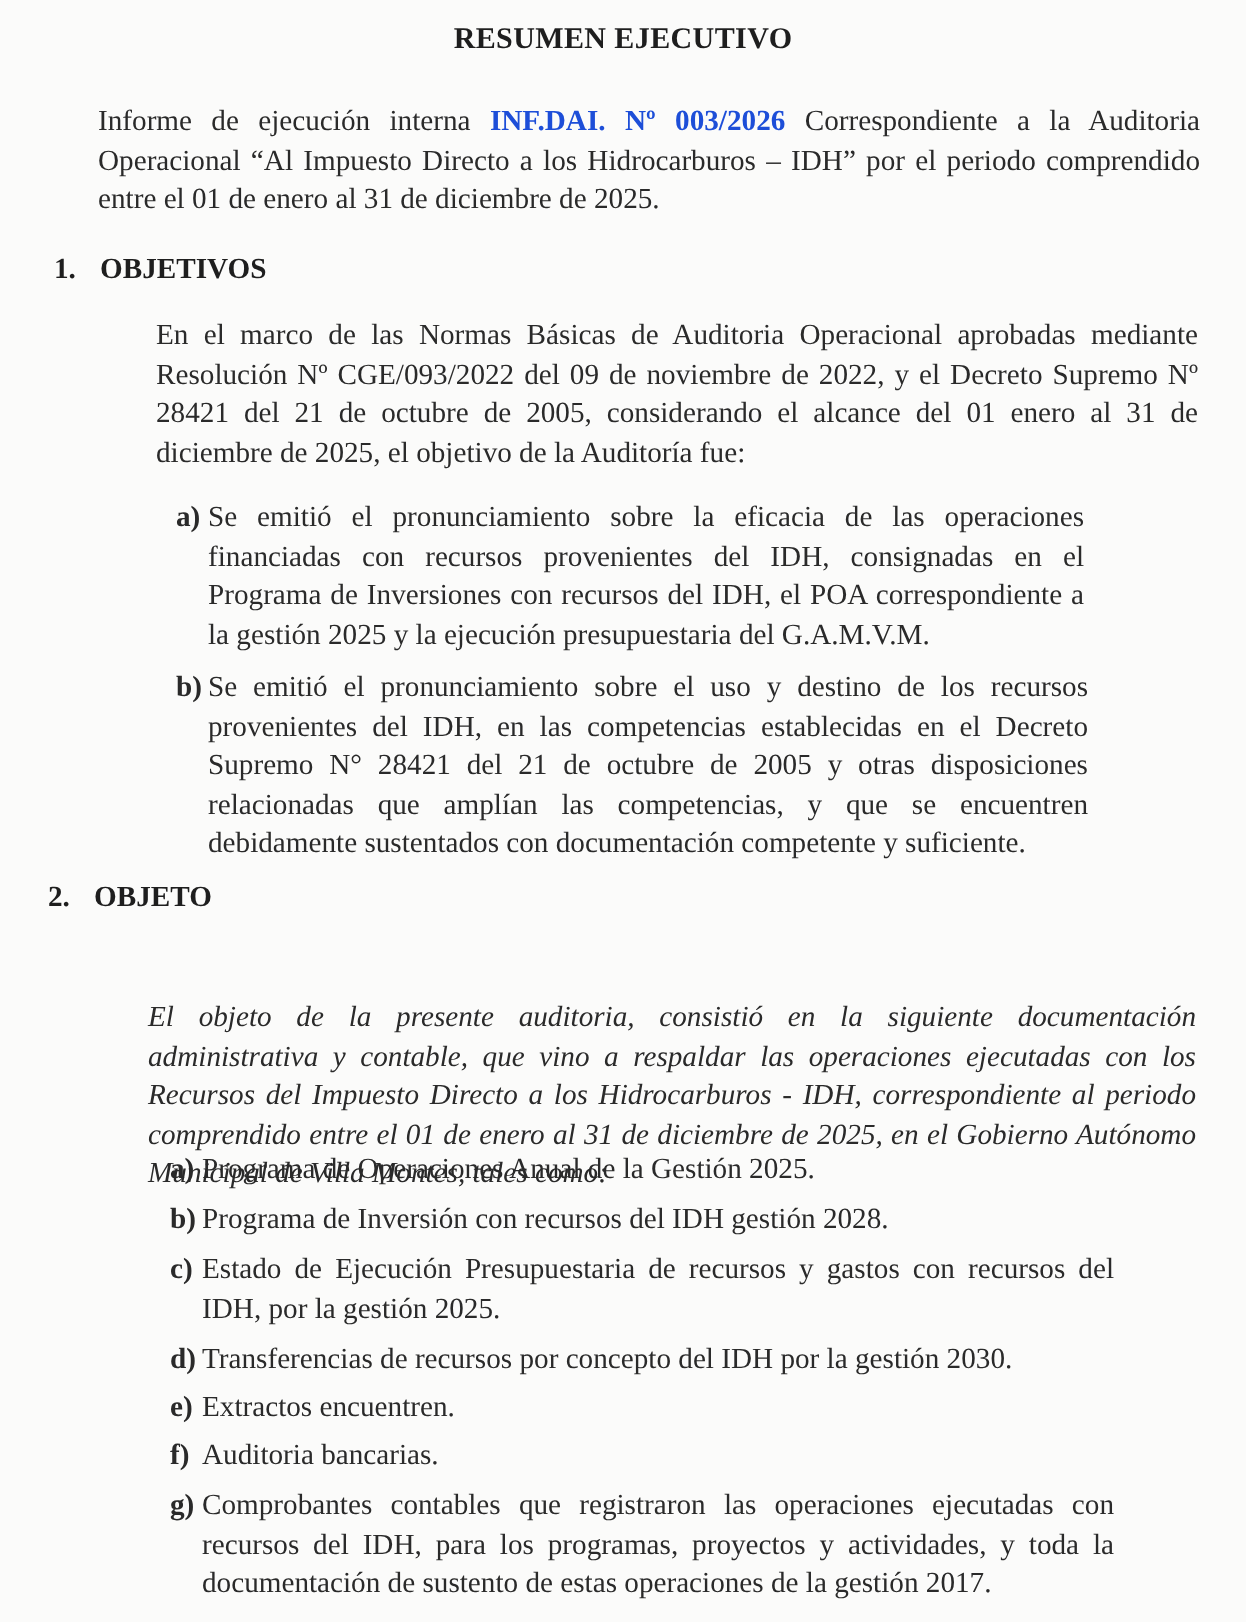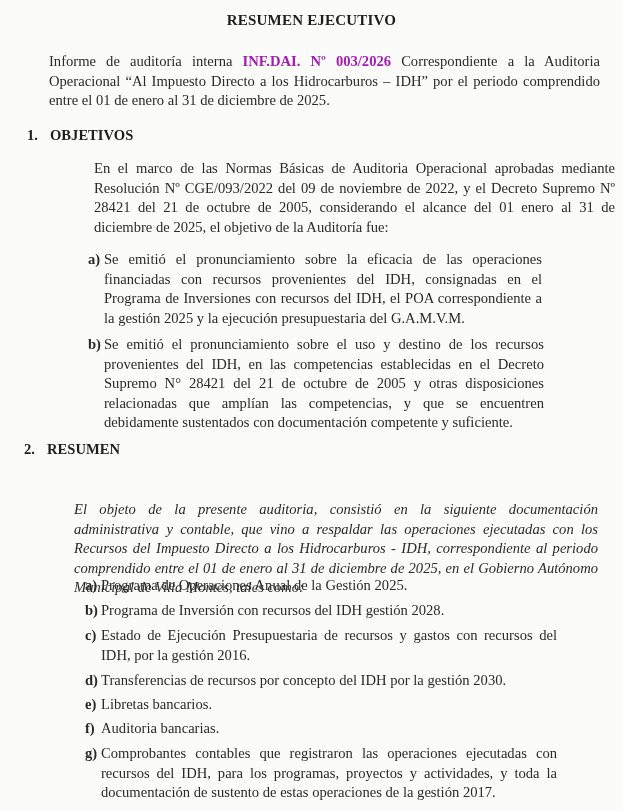--- a/index.html
+++ b/index.html
@@ -20,89 +20,89 @@
     text-align: justify; text-align-last: left;
   }
   .intro { left: 49px; top: 52px; width: 551px; }
   .h {
     position: absolute; font-weight: bold; font-size: 14.6px; color: #1e1e1e;
   }
   .h .num { position: absolute; left: 0; }
   .h .txt { position: absolute; left: 23px; white-space: nowrap; }
   .h1 { left: 27px; top: 127px; }
   .h2 { left: 24px; top: 441px; }
-  .body1 { left: 78px; top: 159px; width: 521px; margin-left: 16px; }
+  .body1 { left: 78px; top: 159px; width: 521px; }
   .body2 { left: 74px; top: 500px; width: 524px; font-style: italic; }
   .item { position: absolute; font-size: 14.6px; line-height: 19.6px; }
   .item .mk { position: absolute; left: 0; top: 0; font-weight: bold; }
   .item .tx { position: absolute; left: 16px; top: 0; text-align: justify; text-align-last: left; }
   .obj-a { left: 88px; top: 250px; }
   .obj-a .tx { width: 438px; }
   .obj-b { left: 88px; top: 335px; }
   .obj-b .tx { width: 440px; }
   .doc-a { left: 85px; top: 576px; }
   .doc-b { left: 85px; top: 601px; }
   .doc-c { left: 85px; top: 626px; }
   .doc-d { left: 85px; top: 671px; }
   .doc-e { left: 85px; top: 695px; }
   .doc-f { left: 85px; top: 719px; }
   .doc-g { left: 85px; top: 744px; }
   .doc-c .tx, .doc-g .tx { width: 456px; }
   .doc-a .tx, .doc-b .tx, .doc-d .tx, .doc-e .tx, .doc-f .tx { white-space: nowrap; }
-  b { color: #a21caf; }
+  b { color: #1d4ed8; }
 </style>
 </head>
 <body>
 
 <div class="page">
 
   <div class="title">RESUMEN EJECUTIVO</div>
 
-  <div class="para intro"><span>Informe de auditoría interna </span><b>INF.DAI. Nº 003/2026</b><span> Correspondiente a la Auditoria Operacional “Al Impuesto Directo a los Hidrocarburos – IDH” por el periodo comprendido entre el 01 de enero al 31 de diciembre de 2025.</span></div>
+  <div class="para intro"><span>Informe de ejecución interna </span><b>INF.DAI. Nº 003/2026</b><span> Correspondiente a la Auditoria Operacional “Al Impuesto Directo a los Hidrocarburos – IDH” por el periodo comprendido entre el 01 de enero al 31 de diciembre de 2025.</span></div>
 
   <div class="h h1">
     <span class="num">1.</span>
     <span class="txt">OBJETIVOS</span>
   </div>
   <div class="para body1">En el marco de las Normas Básicas de Auditoria Operacional aprobadas mediante Resolución Nº CGE/093/2022 del 09 de noviembre de 2022, y el Decreto Supremo Nº 28421 del 21 de octubre de 2005, considerando el alcance del 01 enero al 31 de diciembre de 2025, el objetivo de la Auditoría fue:</div>
 
   <div class="item obj-a">
     <span class="mk">a)</span>
     <span class="tx">Se emitió el pronunciamiento sobre la eficacia de las operaciones financiadas con recursos provenientes del IDH, consignadas en el Programa de Inversiones con recursos del IDH, el POA correspondiente a la gestión 2025 y la ejecución presupuestaria del G.A.M.V.M.</span>
   </div>
   <div class="item obj-b">
     <span class="mk">b)</span>
     <span class="tx">Se emitió el pronunciamiento sobre el uso y destino de los recursos provenientes del IDH, en las competencias establecidas en el Decreto Supremo N° 28421 del 21 de octubre de 2005 y otras disposiciones relacionadas que amplían las competencias, y que se encuentren debidamente sustentados con documentación competente y suficiente.</span>
   </div>
 
   <div class="h h2">
     <span class="num">2.</span>
-    <span class="txt">RESUMEN</span>
+    <span class="txt">OBJETO</span>
   </div>
   <div class="para body2">El objeto de la presente auditoria, consistió en la siguiente documentación administrativa y contable, que vino a respaldar las operaciones ejecutadas con los Recursos del Impuesto Directo a los Hidrocarburos - IDH, correspondiente al periodo comprendido entre el 01 de enero al 31 de diciembre de 2025, en el Gobierno Autónomo Municipal de Villa Montes, tales como:</div>
 
   <div class="item doc-a">
     <span class="mk">a)</span>
     <span class="tx">Programa de Operaciones Anual de la Gestión 2025.</span>
   </div>
   <div class="item doc-b">
     <span class="mk">b)</span>
     <span class="tx">Programa de Inversión con recursos del IDH gestión 2028.</span>
   </div>
   <div class="item doc-c">
     <span class="mk">c)</span>
-    <span class="tx">Estado de Ejecución Presupuestaria de recursos y gastos con recursos del IDH, por la gestión 2016.</span>
+    <span class="tx">Estado de Ejecución Presupuestaria de recursos y gastos con recursos del IDH, por la gestión 2025.</span>
   </div>
   <div class="item doc-d">
     <span class="mk">d)</span>
     <span class="tx">Transferencias de recursos por concepto del IDH por la gestión 2030.</span>
   </div>
   <div class="item doc-e">
     <span class="mk">e)</span>
-    <span class="tx">Libretas bancarios.</span>
+    <span class="tx">Extractos encuentren.</span>
   </div>
   <div class="item doc-f">
     <span class="mk">f)</span>
     <span class="tx">Auditoria bancarias.</span>
   </div>
   <div class="item doc-g">
     <span class="mk">g)</span>
     <span class="tx">Comprobantes contables que registraron las operaciones ejecutadas con recursos del IDH, para los programas, proyectos y actividades, y toda la documentación de sustento de estas operaciones de la gestión 2017.</span>
   </div>
 

